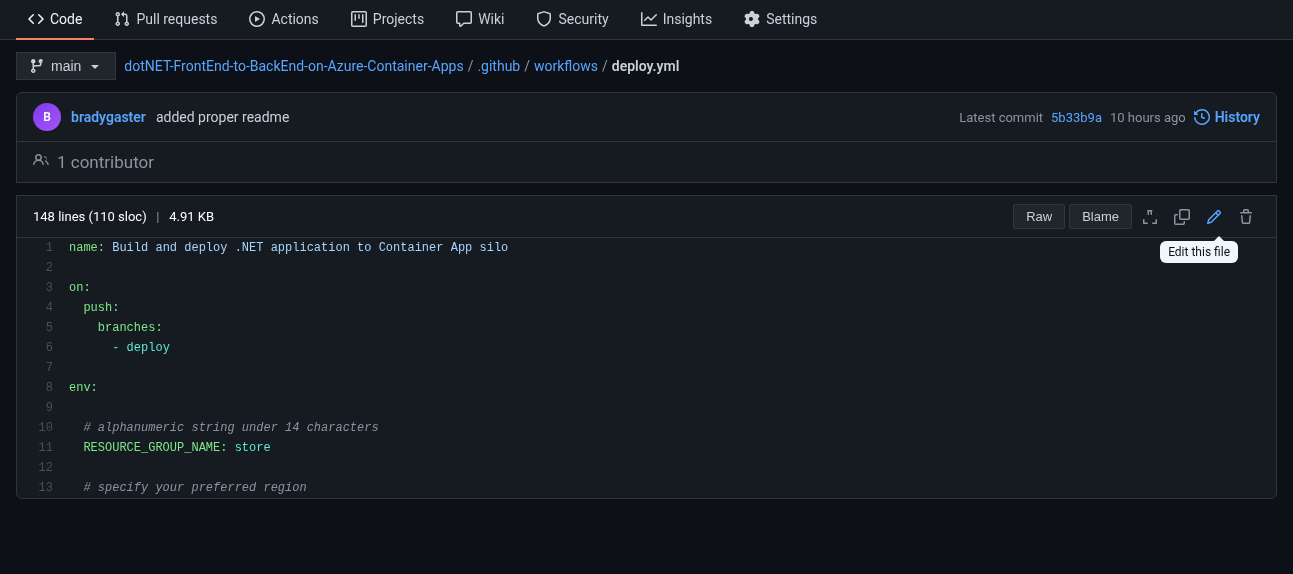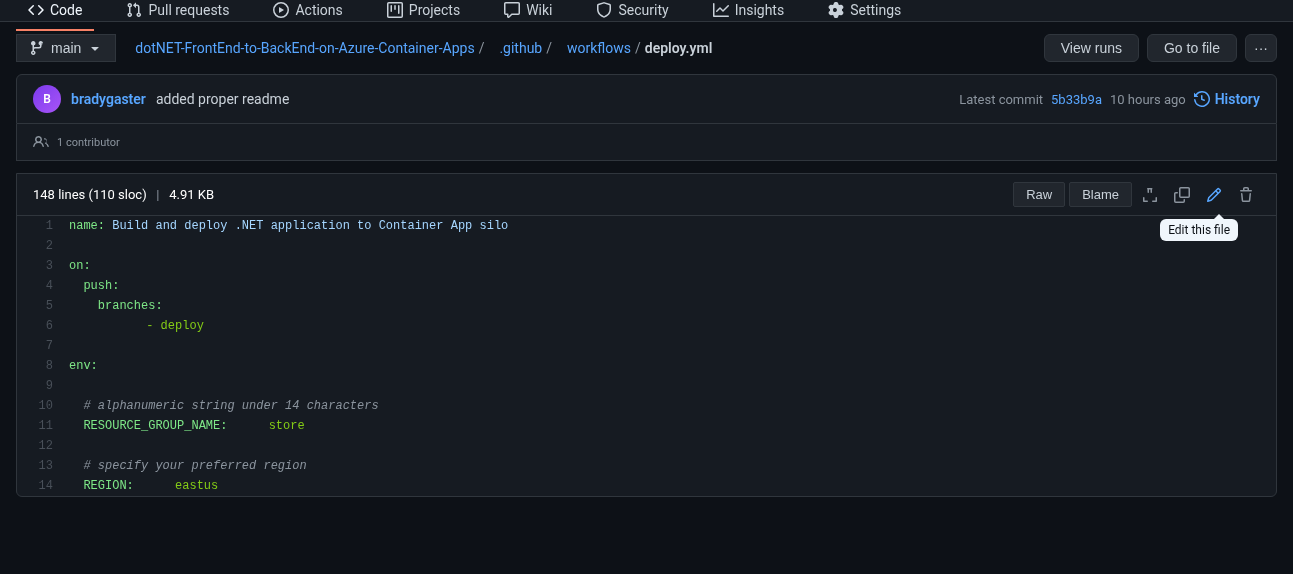--- a/index.html
+++ b/index.html
@@ -13,22 +13,22 @@
       overflow: hidden;
     }
 
     
     .top-nav {
       display: flex;
       align-items: center;
       background: #161b22;
       border-bottom: 1px solid #30363d;
       padding: 4px 16px;
-      height: 22px;
-      gap: 20px;
+      height: 40px;
+      gap: 8px;
     }
     .nav-item {
       display: flex;
       align-items: center;
       gap: 6px;
       padding: 0 12px;
       height: 40px;
       color: #c9d1d9;
       cursor: pointer;
       border-bottom: 2px solid transparent;
@@ -73,21 +73,20 @@
       display: flex;
       align-items: center;
       gap: 4px;
       font-size: 14px;
       flex-wrap: nowrap;
     }
     .breadcrumb-link {
       color: #58a6ff;
       cursor: pointer;
       text-decoration: none;
-      margin-left: 11px;
     }
     .breadcrumb-sep { color: #8b949e; }
     .breadcrumb-current { color: #c9d1d9; font-weight: 600; }
     .breadcrumb-right {
       display: flex;
       align-items: center;
       gap: 8px;
     }
     .btn-secondary {
       background: #21262d;
@@ -152,30 +151,29 @@
       gap: 5px;
       color: #58a6ff;
       cursor: pointer;
       font-size: 14px;
       font-weight: 600;
     }
 
     
     .contributor-bar {
       display: flex;
-      align-items: center;
       gap: 8px;
       margin: 0 16px;
       background: #161b22;
       border-left: 1px solid #30363d;
       border-right: 1px solid #30363d;
       border-bottom: 1px solid #30363d;
       padding: 10px 16px;
       color: #8b949e;
-      font-size: 11px;
+      font-size: 17px;
     }
     .contributor-icon {
       color: #8b949e;
     }
 
     
     .file-container {
       margin: 0 16px;
       border: 1px solid #30363d;
       border-radius: 0 0 6px 6px;
@@ -262,21 +260,21 @@
       color: #484f58;
       user-select: none;
       padding-top: 0;
     }
     .line-code {
       flex: 1;
       white-space: pre;
       color: #c9d1d9;
     }
     .str { color: #a5d6ff; }
-    .val { color: #84cc16; margin-left: 34px; }
+    .val { color: #5eead4; }
     .comment { color: #8b949e; font-style: italic; }
     .key { color: #7ee787; }
   </style>
 </head>
 <body>
 
 <nav class="top-nav">
   <div class="nav-item active">
     <span class="nav-icon">
       <svg width="16" height="16" viewBox="0 0 16 16" fill="currentColor">
@@ -356,25 +354,20 @@
     </button>
     <div class="breadcrumb-path">
       <a class="breadcrumb-link">dotNET-FrontEnd-to-BackEnd-on-Azure-Container-Apps</a>
       <span class="breadcrumb-sep">/</span>
       <a class="breadcrumb-link">.github</a>
       <span class="breadcrumb-sep">/</span>
       <a class="breadcrumb-link">workflows</a>
       <span class="breadcrumb-sep">/</span>
       <span class="breadcrumb-current">deploy.yml</span>
     </div>
-  </div>
-  <div class="breadcrumb-right">
-    <button class="btn-secondary">View runs</button>
-    <button class="btn-secondary">Go to file</button>
-    <button class="btn-dots">···</button>
   </div>
 </div>
 
 <div class="commit-bar">
   <div class="commit-left">
     <div class="avatar">B</div>
     <span class="commit-user">bradygaster</span>
     <span class="commit-msg">added proper readme</span>
   </div>
   <div class="commit-right">
@@ -480,18 +473,14 @@
       <span class="line-code">  <span class="key">RESOURCE_GROUP_NAME:</span> <span class="val">store</span></span>
     </div>
     <div class="code-line">
       <span class="line-num">12</span>
       <span class="line-code">&nbsp;</span>
     </div>
     <div class="code-line">
       <span class="line-num">13</span>
       <span class="line-code">  <span class="comment"># specify your preferred region</span></span>
     </div>
-    <div class="code-line">
-      <span class="line-num">14</span>
-      <span class="line-code">  <span class="key">REGION:</span> <span class="val">eastus</span></span>
-    </div>
   </div>
 </div>
 
 </body></html>

